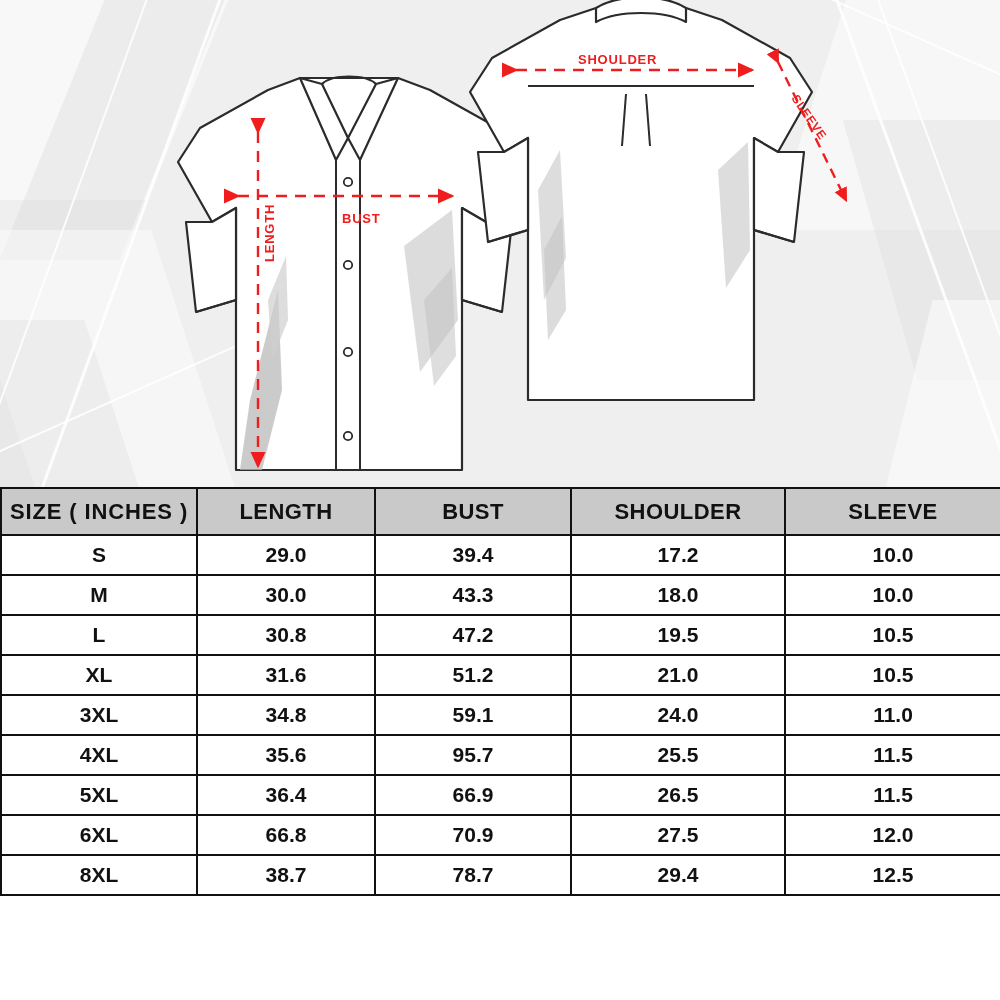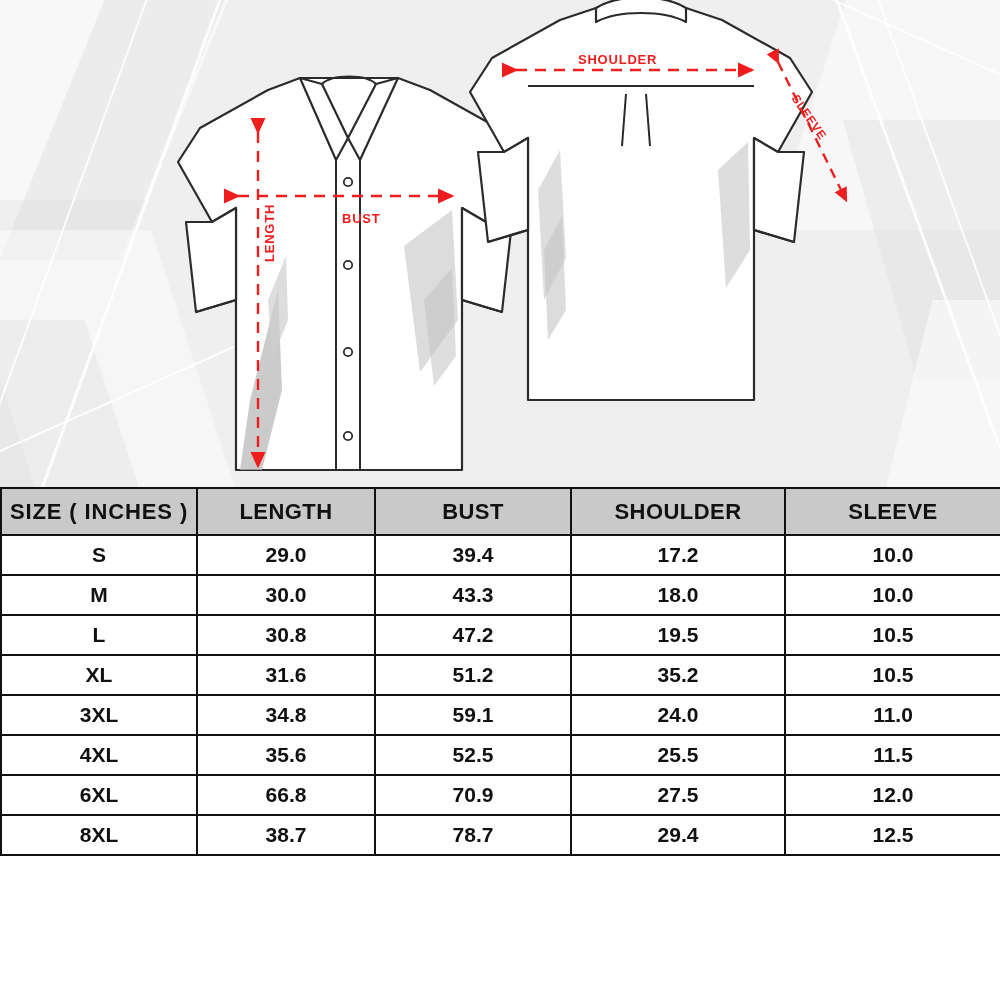--- a/index.html
+++ b/index.html
@@ -239,35 +239,42 @@
         <td>L</td>
         <td>30.8</td>
         <td>47.2</td>
         <td>19.5</td>
         <td>10.5</td>
       </tr>
       <tr>
         <td>XL</td>
         <td>31.6</td>
         <td>51.2</td>
-        <td>35.2</td>
+        <td>21.0</td>
         <td>10.5</td>
       </tr>
       <tr>
         <td>3XL</td>
         <td>34.8</td>
         <td>59.1</td>
         <td>24.0</td>
         <td>11.0</td>
       </tr>
       <tr>
         <td>4XL</td>
         <td>35.6</td>
-        <td>52.5</td>
+        <td>95.7</td>
         <td>25.5</td>
+        <td>11.5</td>
+      </tr>
+      <tr>
+        <td>5XL</td>
+        <td>36.4</td>
+        <td>66.9</td>
+        <td>26.5</td>
         <td>11.5</td>
       </tr>
       <tr>
         <td>6XL</td>
         <td>66.8</td>
         <td>70.9</td>
         <td>27.5</td>
         <td>12.0</td>
       </tr>
       <tr>

